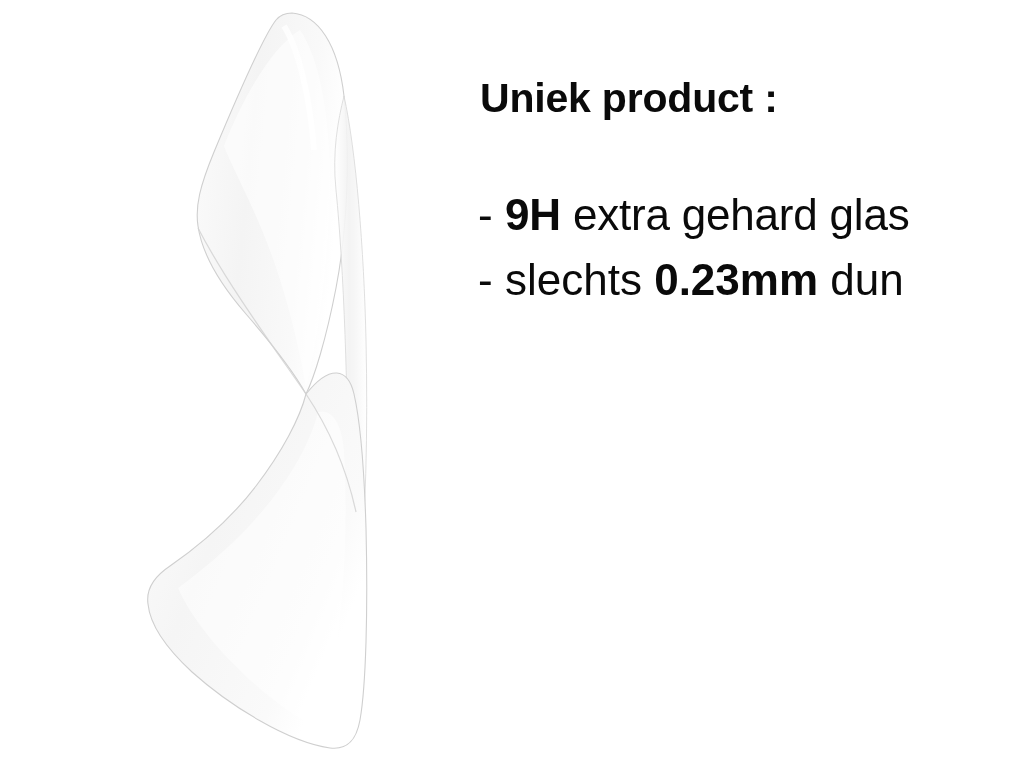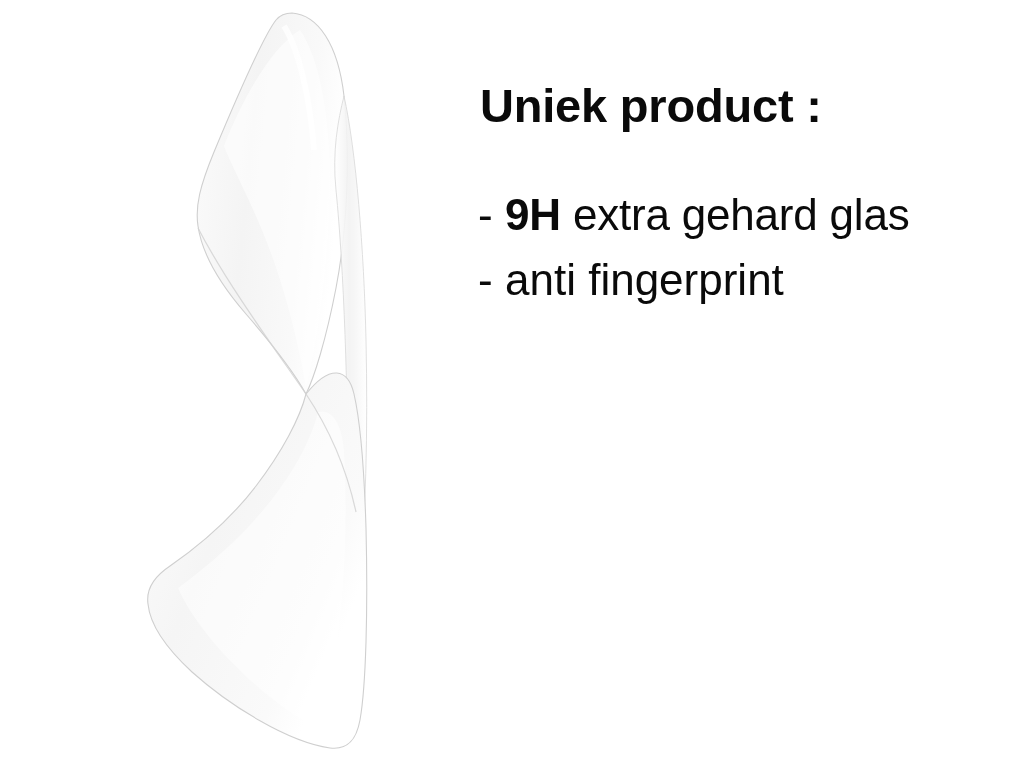--- a/index.html
+++ b/index.html
@@ -44,21 +44,21 @@
     left: 470px;
     top: 0px;
     width: 554px;
     height: 768px;
   }
 
   .headline {
     position: absolute;
     left: 10px;
     top: 50px;
-    font-size: 47px;
+    font-size: 41px;
     font-weight: bold;
     line-height: 1.05;
     letter-spacing: -0.2px;
     white-space: nowrap;
     color: #0a0a0a;
   }
 
   .feature-list {
     position: absolute;
     left: 0px;
@@ -174,23 +174,23 @@
   <div class="copy-block">
 
     <h1 class="headline">Uniek product :</h1>
 
     <ul class="feature-list">
 
       <li class="feature-item">
         <span class="bullet-dash">-</span><span class="feature-text"><b>9H</b><span> extra gehard glas</span></span>
       </li>
 
+      <li class="feature-item">
+        <span class="bullet-dash">-</span><span class="feature-text"><span>slechts </span><b>0.23mm</b><span> dun</span></span>
+      </li>
 
-      <li class="feature-item">
-        <span class="bullet-dash">-</span><span class="feature-text">anti fingerprint</span>
-      </li>
 
 
 
 
     </ul>
   </div>
 </div>
 
 </body></html>

